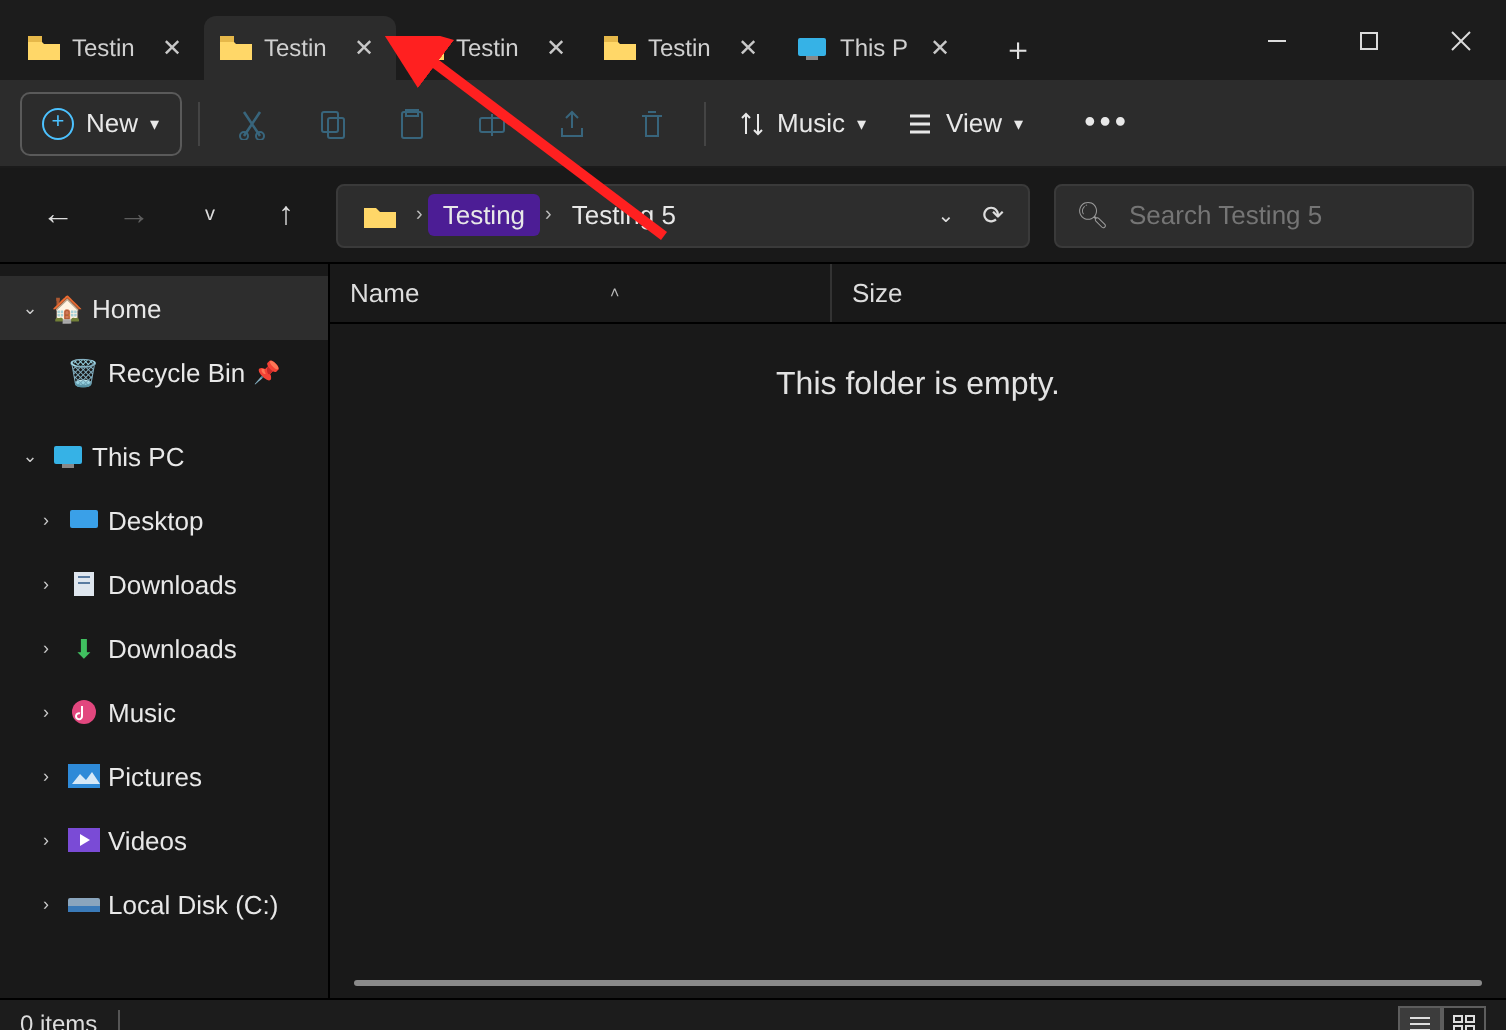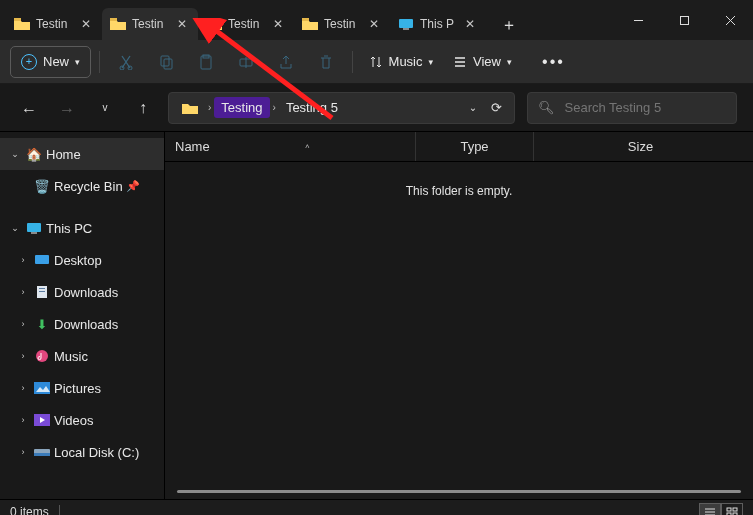--- a/index.html
+++ b/index.html
@@ -57,29 +57,29 @@
   .node .tw { width:18px; text-align:center; font-size:9px; color:#ccc; }
   .node .ic { width:20px; display:flex; align-items:center; justify-content:center; margin-right:2px; }
   .node.sel { background:#2d2d2d; }
   .node.l1 { padding-left:6px; }
   .node.l2 { padding-left:14px; }
   .pin { margin-left:4px; font-size:11px; color:#999; }
 
   .content { flex:1; display:flex; flex-direction:column; background:#191919; position:relative; }
   .col-headers { display:flex; align-items:center; height:30px; font-size:13px; color:#ddd;
                  border-bottom:1px solid #000; }
-  .ch { padding:0 10px; display:flex; align-items:center; justify-content:center;
+  .ch { padding:0 10px; display:flex; align-items:center; justify-content:space-between;
         border-left:1px solid #333; height:100%; }
   .ch:first-child{border-left:none;}
   .ch .sort-caret{ font-size:8px; color:#bbb; }
   .ch-name{ width:250px; }
   .ch-date{ width:145px; }
   .ch-type{ width:118px; }
   .ch-size{ flex:1; text-align:right; padding-right:16px;}
-  .empty-msg { text-align:center; color:#e2e2e2; font-size:12px; margin-top:22px; }
+  .empty-msg { text-align:center; color:#e2e2e2; font-size:16px; margin-top:22px; }
   .hscroll { position:absolute; left:12px; right:12px; bottom:6px; height:3px; background:#8a8a8a; border-radius:2px; }
 
   
   .status { height:24px; background:#1c1c1c; color:#dcdcdc; font-size:12px; display:flex; align-items:center;
             padding:0 10px; border-top:1px solid #000;}
   .status .cnt { }
   .status .vsep{ width:1px; height:14px; background:#555; margin:0 10px;}
   .status .spacer{flex:1;}
   .view-toggle{display:flex;gap:0;}
   .vt-btn{width:22px;height:18px;border:1px solid #5d5d5d;display:flex;align-items:center;justify-content:center;}
@@ -362,23 +362,20 @@
     </div>
   </div>
 
   <div class="content">
     <div class="col-headers">
       <div class="ch ch-name">
         <span>Name</span>
         <span class="sort-caret" style="margin:0 auto">˄</span>
         <span></span>
       </div>
-      <div class="ch ch-type">
-        <span>Type</span>
-      </div>
       <div class="ch ch-size">
         <span>Size</span>
       </div>
     </div>
     <div class="empty-msg">This folder is empty.</div>
     <div class="hscroll"></div>
   </div>
 </div>
 
 <div class="status">

